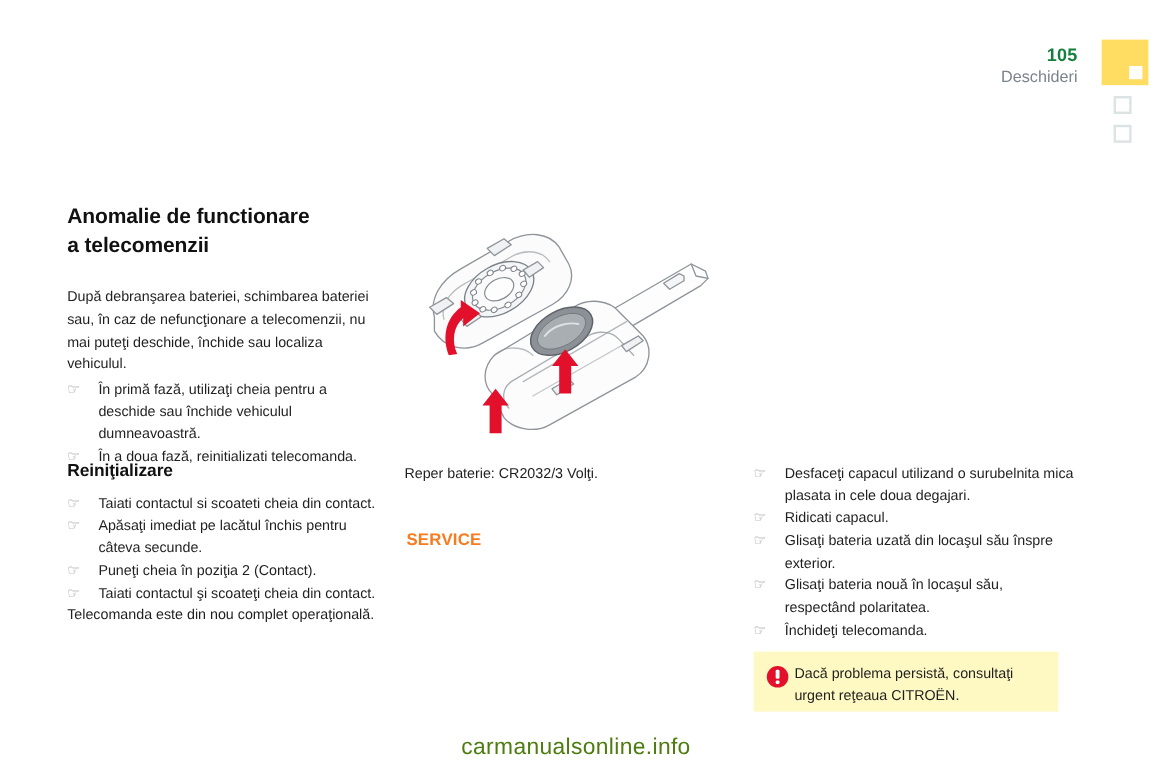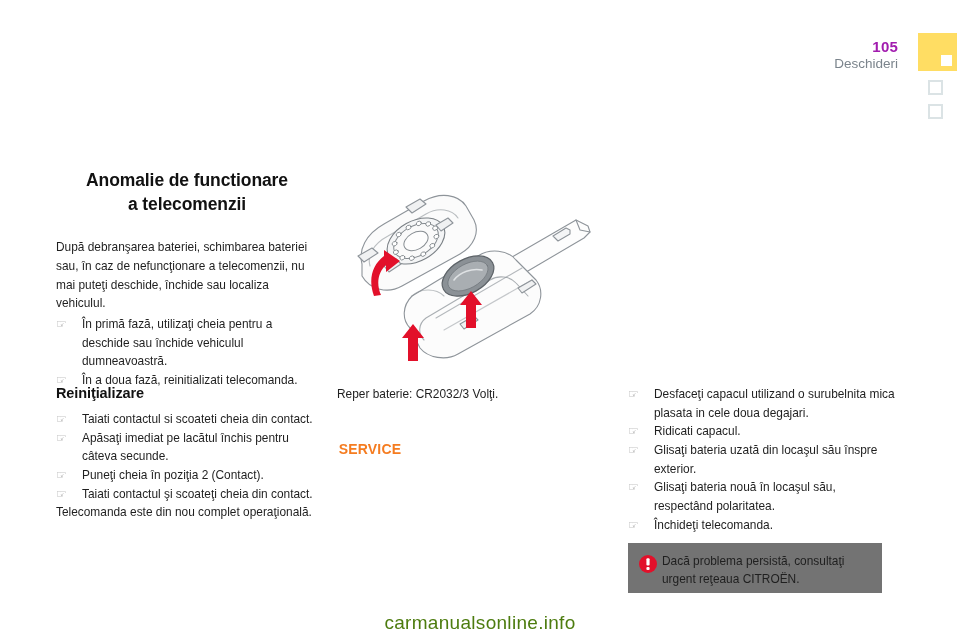--- a/index.html
+++ b/index.html
@@ -14,21 +14,21 @@
     position: relative;
     width: 960px; height: 640px;
     background: #ffffff;
   }
 
   
   .hdr-page-num {
     position: absolute;
     right: 62px; top: 38px;
     font-size: 15px; font-weight: bold;
-    color: #a21caf; letter-spacing: .2px;
+    color: #15803d; letter-spacing: .2px;
     text-align: right;
   }
   .hdr-section {
     position: absolute;
     right: 62px; top: 56px;
     font-size: 13.5px;
     color: #7b848c;
     text-align: right;
     white-space: nowrap;
     margin-left: 31px;
@@ -61,21 +61,20 @@
   .col { position: absolute; top: 168px; }
   .col-1 { left: 56px;  width: 262px; }
 
   h1.title {
     margin: 0 0 22px 0;
     font-size: 17.5px;
     font-weight: bold;
     line-height: 1.38;
     color: #111111;
     letter-spacing: -.1px;
-    text-align: center;
   }
   h2.subtitle {
     margin: 0 0 9px 0;
     font-size: 14.5px;
     font-weight: bold;
     color: #111111;
     letter-spacing: -.1px;
   }
   p.body {
     margin: 0 0 2px 0;
@@ -127,21 +126,21 @@
     font-size: 11.9px;
     line-height: 1.57;
     color: #1f1f1f;
   }
 
   
   .warn-box {
     position: absolute;
     left: 628px; top: 543px;
     width: 254px; height: 50px;
-    background: #737373;
+    background: #fef9c3;
     display: flex;
     align-items: flex-start;
     padding: 10px 10px 0 10px;
   }
   .warn-icon {
     flex: 0 0 20px;
     height: 20px;
     margin-top: 1px;
   }
   .warn-text {

